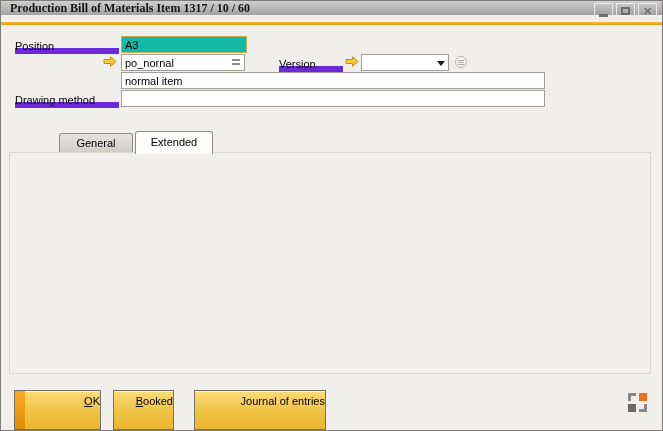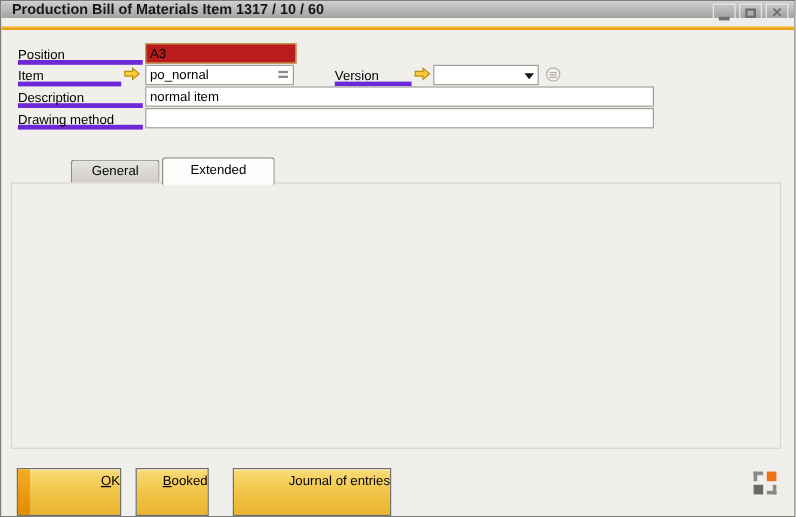--- a/index.html
+++ b/index.html
@@ -9,50 +9,50 @@
   .window{
     position:relative; width:663px; height:431px;
     background:#F1EFEC; border:1px solid #7E7C78;
     overflow:hidden;
   }
 
   
   .titlebar{
     position:absolute; left:0; top:0; width:100%; height:14px;
     background:linear-gradient(#CFCFCF,#A2A2A2);
-    display:flex; align-items:center; padding-left:9px;
+    display:flex; align-items:center; padding-left:9px;font-family:Liberation Serif, serif;
   }
   .titlebar .title{ font-size:12px; font-weight:bold; color:#161616; }
   .win-controls{ position:absolute; right:5px; top:2px; display:flex; gap:3px; }
   .win-btn{
     width:19px; height:16px; border:1px solid #E9E9E9;
     display:flex; align-items:center; justify-content:center;
     background:transparent;
   }
   .glyph-min{ width:9px; height:3px; background:#6F6F6F; margin-top:8px; }
   .glyph-max{ width:9px; height:8px; border:2px solid #6F6F6F; background:transparent; }
   .glyph-close{ font-size:11px; font-weight:bold; color:#6F6F6F; line-height:1; }
   .accentbar{
     position:absolute; left:0; top:21px; width:100%; height:3px;
     background:linear-gradient(#F6B93A,#E89B12);
   }
 
   
   .lbl{
     position:absolute; font-size:11px; color:#000;
-    border-bottom:4px solid #6d28d9; height:15px; line-height:14px;
+    border-bottom:6px solid #6d28d9; height:15px; line-height:14px;
   }
   .plain-lbl{ position:absolute; font-size:11px; color:#000; height:15px; line-height:14px; }
   .inp{
     position:absolute; background:#FFFFFF; border:1px solid #A19E97;
     font-size:11px; color:#000; padding:1px 3px 0 3px; line-height:14px;
     white-space:nowrap; overflow:hidden;
   }
   .inp.num{ text-align:right; }
-  .inp.hl{ background:#b91c1c; border-color:#C4AC52; }
+  .inp.hl{ background:#14b8a6; border-color:#C4AC52; }
   .combo .dd{
     position:absolute; right:3px; top:50%; margin-top:-2px;
     width:0; height:0; border-left:4px solid transparent;
     border-right:4px solid transparent; border-top:5px solid #1A1A1A;
   }
   .suffix-eq{
     position:absolute; right:4px; top:4px; width:8px; height:6px;
     border-top:2px solid #8F8C86; border-bottom:2px solid #8F8C86;
   }
   .arrow-ico{ position:absolute; width:14px; height:11px; }
@@ -124,21 +124,20 @@
       <span class="win-btn">
           <span class="glyph-close">✕</span>
         </span>
     </span>
   </div>
   <div class="accentbar"></div>
 
   <div class="lbl" style="left:14px;top:38px;width:104px;">Position</div>
   <div class="inp hl" style="left:120px;top:35px;width:126px;height:17px;">A3</div>
 
-  <div class="lbl" style="left:14px;top:56px;width:86px;">Item</div>
   <svg class="arrow-ico" style="left:102px;top:55px;" viewBox="0 0 14 11">
     <path d="M1 3.5 H7.5 V0.8 L13 5.5 L7.5 10.2 V7.5 H1 Z" fill="#F9CB3A" stroke="#BD8E14" stroke-width="1"></path>
   </svg>
   <div class="inp" style="left:120px;top:53px;width:124px;height:17px;">
     <span>po_nornal</span>
     <span class="suffix-eq"></span>
   </div>
   <div class="lbl" style="left:278px;top:56px;width:64px;">Version</div>
   <svg class="arrow-ico" style="left:344px;top:55px;" viewBox="0 0 14 11">
     <path d="M1 3.5 H7.5 V0.8 L13 5.5 L7.5 10.2 V7.5 H1 Z" fill="#F9CB3A" stroke="#BD8E14" stroke-width="1"></path>
@@ -146,28 +145,27 @@
   <div class="inp combo" style="left:360px;top:53px;width:88px;height:17px;">
     <span></span>
     <span class="dd"></span>
   </div>
   <span class="circle-ico" style="left:454px;top:55px;">
       <i></i>
       <i></i>
       <i></i>
     </span>
 
-  <div class="lbl" style="left:14px;top:74px;width:104px;">Description</div>
   <div class="inp" style="left:120px;top:71px;width:424px;height:17px;">normal item</div>
 
   <div class="lbl" style="left:14px;top:92px;width:104px;">Drawing method</div>
   <div class="inp" style="left:120px;top:89px;width:424px;height:17px;"></div>
 
   <div class="tab" style="left:58px;top:132px;width:74px;">General</div>
-  <div class="tab active" style="left:134px;top:130px;width:94px;">Extended</div>
+  <div class="tab active" style="left:134px;top:130px;width:78px;">Extended</div>
   <div class="panel"></div>
 
   <div class="lbl" style="left:24px;top:162px;width:96px;">Match code</div>
   <div class="inp" style="left:122px;top:159px;width:160px;height:16px;"></div>
 
   <div class="lbl" style="left:24px;top:179px;width:96px;">Material Group</div>
   <svg class="arrow-ico" style="left:105px;top:178px;" viewBox="0 0 14 11">
     <path d="M1 3.5 H7.5 V0.8 L13 5.5 L7.5 10.2 V7.5 H1 Z" fill="#F9CB3A" stroke="#BD8E14" stroke-width="1"></path>
   </svg>
   <div class="inp combo" style="left:122px;top:176px;width:160px;height:16px;">

